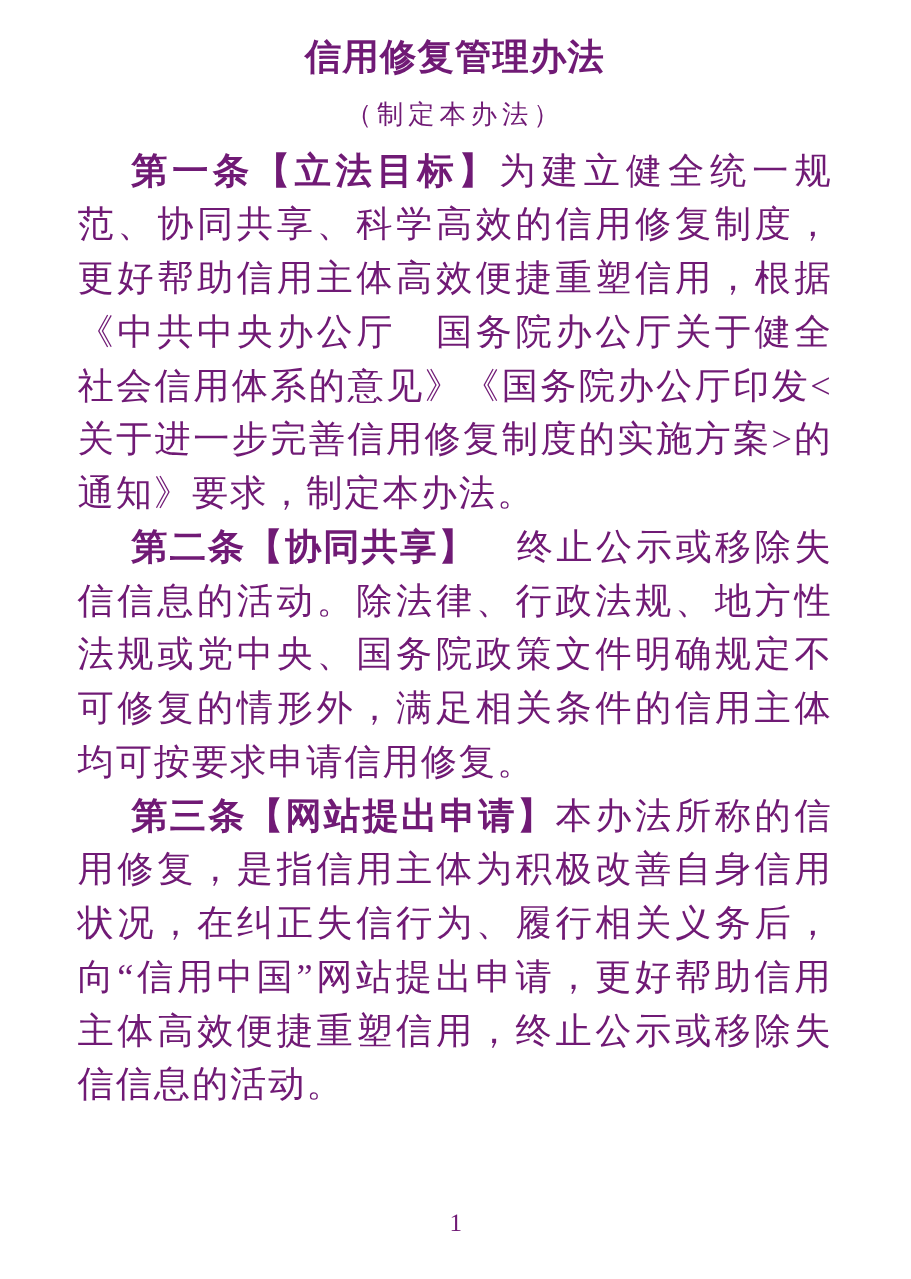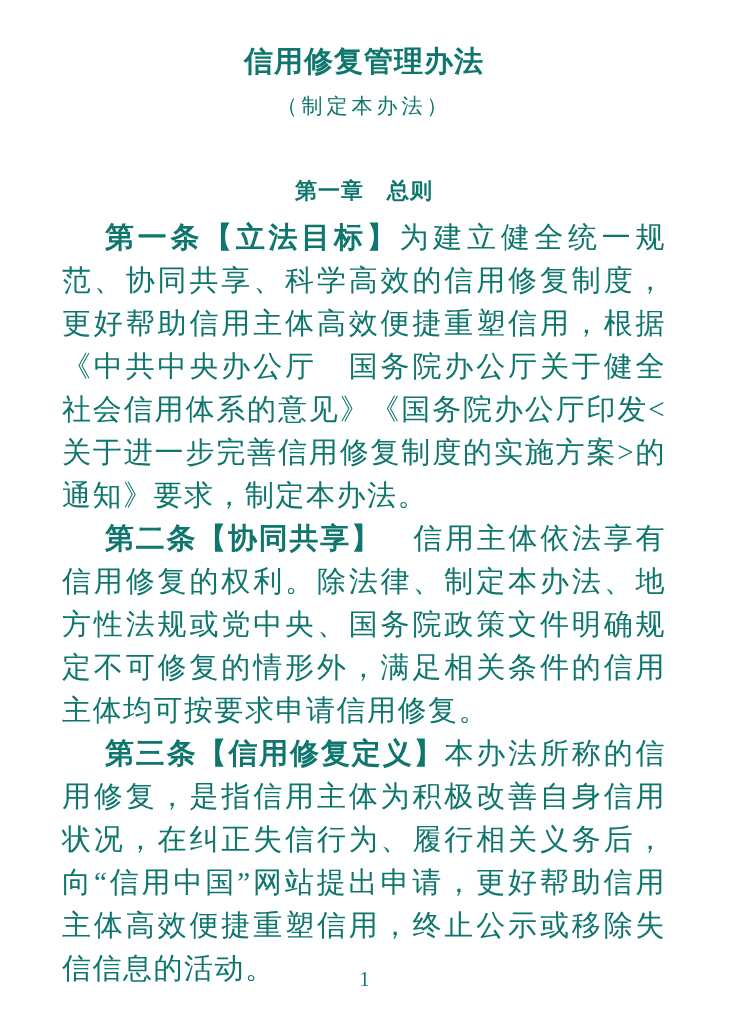--- a/index.html
+++ b/index.html
@@ -6,24 +6,24 @@
     margin: 0;
     padding: 0;
     background: #ffffff;
   }
   .page {
     position: relative;
     width: 729px;
     height: 1023px;
     margin: 0 auto;
     background: #ffffff;
-    color: #0f766e;
+    color: #701a75;
     overflow: hidden;
     box-sizing: border-box;
-    padding: 39px 63px 0 62px;
+    padding: 24px 63px 0 62px;
     font-family: "Liberation Serif", "DejaVu Serif", serif;
   }
   .doc-title {
     margin: 0;
     padding-top: 3px;
     font-size: 29px;
     line-height: 38px;
     font-weight: bold;
     text-align: center;
     letter-spacing: 1px;
@@ -77,22 +77,21 @@
   }
 </style>
 </head>
 <body>
 
 <div class="page">
   <h1 class="doc-title">信用修复管理办法</h1>
 
   <div class="doc-subtitle">（制定本办法）</div>
 
-  <h2 class="chapter-heading">第一章　总则</h2>
 
   <div class="body-text" id="paragraphs">
       <p><span class="article-lead">第一条【立法目标】</span><span>为建立健全统一规范、协同共享、科学高效的信用修复制度，更好帮助信用主体高效便捷重塑信用，根据《中共中央办公厅　国务院办公厅关于健全社会信用体系的意见》《国务院办公厅印发&lt;关于进一步完善信用修复制度的实施方案&gt;的通知》要求，制定本办法。</span></p>
-      <p><span class="article-lead">第二条【协同共享】</span><span>　信用主体依法享有信用修复的权利。除法律、制定本办法、地方性法规或党中央、国务院政策文件明确规定不可修复的情形外，满足相关条件的信用主体均可按要求申请信用修复。</span></p>
-      <p><span class="article-lead">第三条【信用修复定义】</span><span>本办法所称的信用修复，是指信用主体为积极改善自身信用状况，在纠正失信行为、履行相关义务后，向“信用中国”网站提出申请，更好帮助信用主体高效便捷重塑信用，终止公示或移除失信信息的活动。</span></p>
+      <p><span class="article-lead">第二条【协同共享】</span><span>　终止公示或移除失信信息的活动。除法律、行政法规、地方性法规或党中央、国务院政策文件明确规定不可修复的情形外，满足相关条件的信用主体均可按要求申请信用修复。</span></p>
+      <p><span class="article-lead">第三条【网站提出申请】</span><span>本办法所称的信用修复，是指信用主体为积极改善自身信用状况，在纠正失信行为、履行相关义务后，向“信用中国”网站提出申请，更好帮助信用主体高效便捷重塑信用，终止公示或移除失信信息的活动。</span></p>
     </div>
 
   <div class="page-number">1</div>
 </div>
 
 </body></html>

